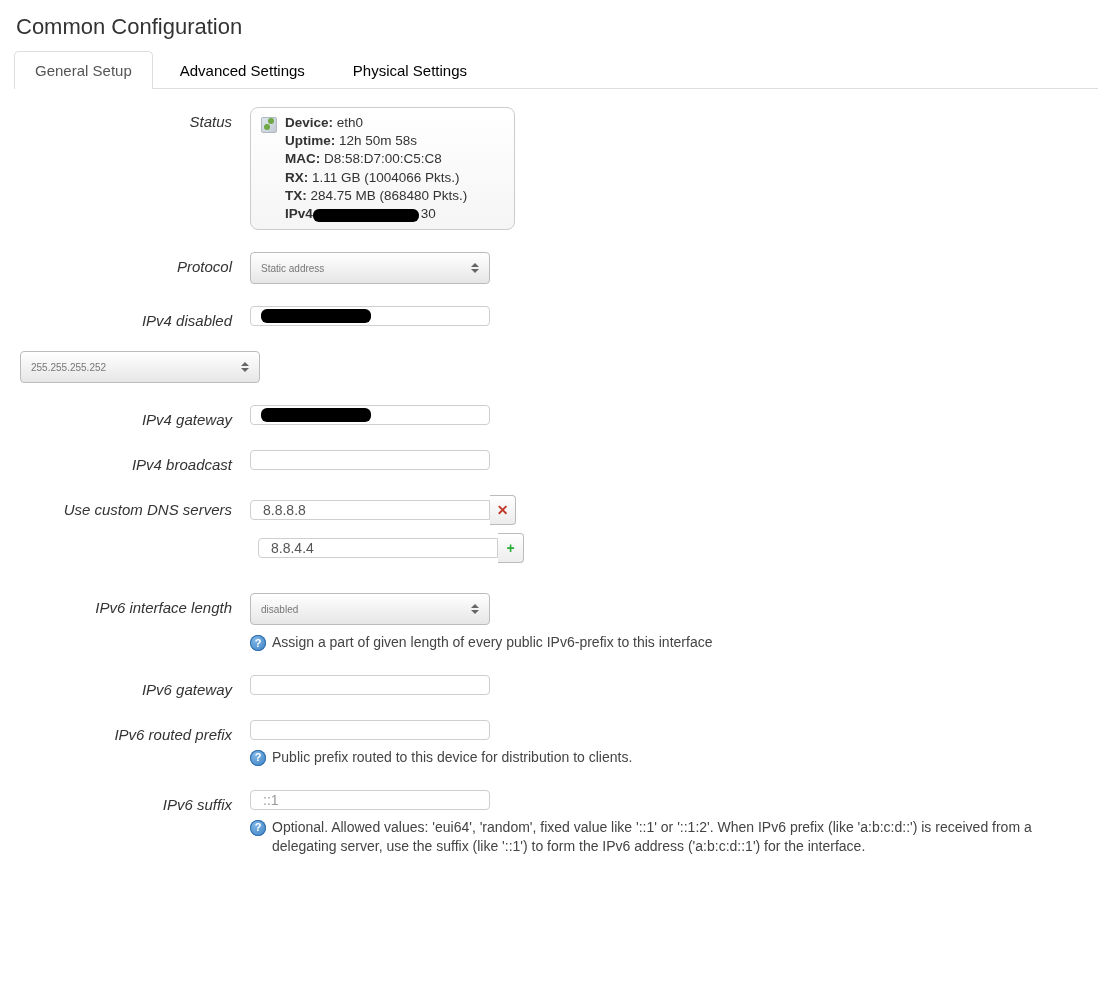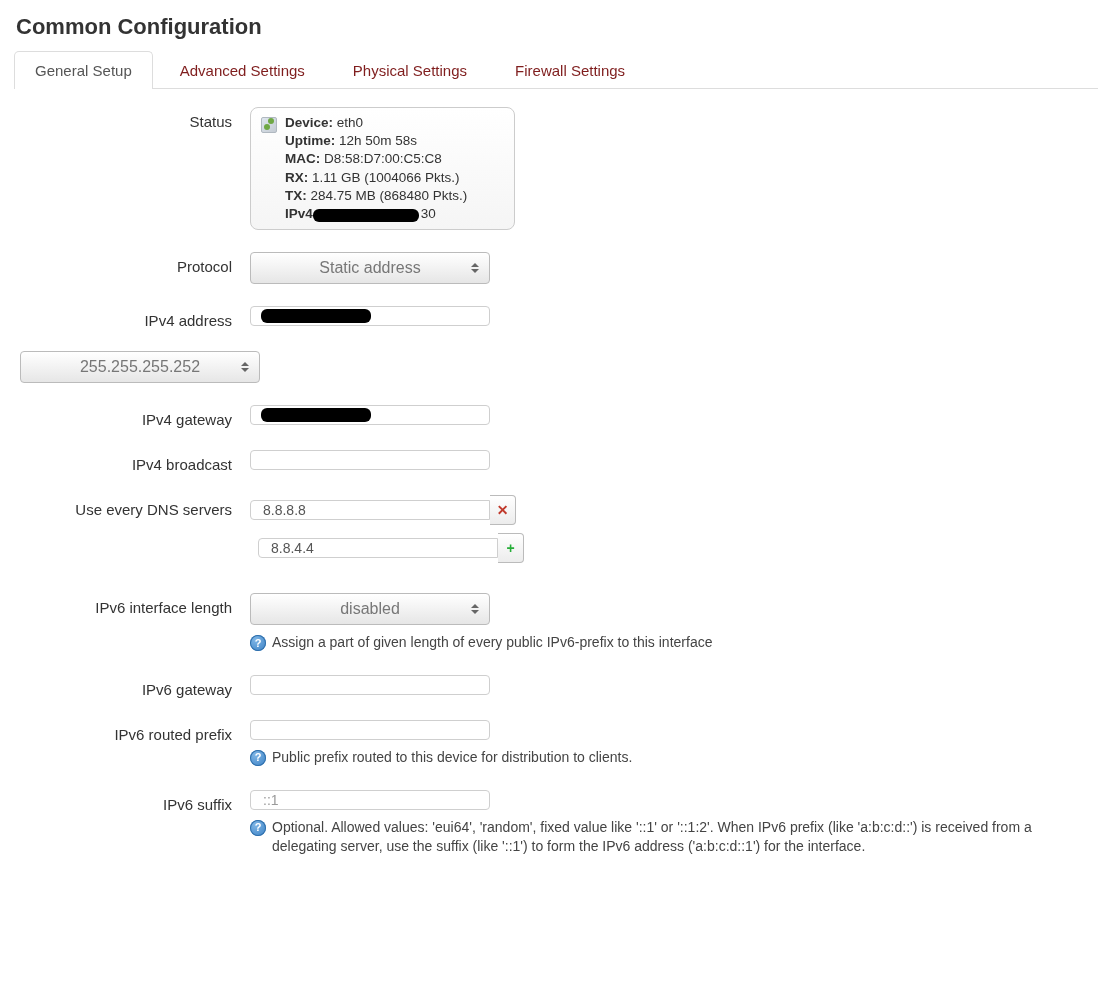--- a/index.html
+++ b/index.html
@@ -6,33 +6,33 @@
   body {
     margin: 0;
     padding: 10px 14px;
     font-family: -apple-system, BlinkMacSystemFont, "Segoe UI", Helvetica, Arial, sans-serif;
     color: #333;
     background: #fff;
     font-size: 14px;
   }
   h2.page-title {
     font-size: 22px;
-    font-weight: 700;
+    font-weight: 400;
     margin: 4px 0 10px 2px;
     color: #333;
   }
   .tabs {
     display: flex;
     border-bottom: 1px solid #ddd;
     position: relative;
   }
   .tab {
     padding: 10px 20px;
     font-size: 15px;
-    color: #7f1d1d;
+    color: #000000;
     cursor: pointer;
     border: 1px solid transparent;
     border-bottom: none;
     position: relative;
     top: 1px;
     margin-right: 6px;
     border-radius: 5px 5px 0 0;
   }
   .tab.active {
     color: #555;
@@ -48,20 +48,21 @@
     margin-bottom: 22px;
   }
   .form-label {
     width: 230px;
     text-align: right;
     padding-right: 18px;
     padding-top: 6px;
     color: #333;
     font-size: 15px;
     flex: none;
+    font-style: italic;
   }
   .form-field { flex: 1; }
   .status-box {
     border: 1px solid #ccc;
     border-radius: 8px;
     padding: 6px 10px;
     width: 265px;
     background: linear-gradient(#ffffff, #f5f5f5);
     display: flex;
     gap: 8px;
@@ -90,24 +91,23 @@
   .select-like {
     width: 240px;
     height: 32px;
     border: 1px solid #bbb;
     border-radius: 4px;
     background: linear-gradient(#ffffff, #e6e6e6);
     display: flex;
     align-items: center;
     padding: 0 10px;
     color: #777;
-    font-size: 16px;
+    font-size: 10px;
     position: relative;
     cursor: pointer;
-    justify-content: center;
   }
   .select-caret {
     position: absolute;
     right: 10px;
     top: 50%;
     transform: translateY(-50%);
     display: flex;
     flex-direction: column;
     gap: 2px;
   }
@@ -184,21 +184,20 @@
 </style>
 </head>
 <body>
 
 <h2 class="page-title">Common Configuration</h2>
 
 <div class="tabs">
   <div class="tab active">General Setup</div>
   <div class="tab">Advanced Settings</div>
   <div class="tab">Physical Settings</div>
-  <div class="tab">Firewall Settings</div>
 </div>
 
 <div class="tab-content">
 
   <div class="form-row">
     <div class="form-label">Status</div>
     <div class="form-field">
       <div class="status-box">
         <span class="status-icon"></span>
         <div>
@@ -220,21 +219,21 @@
         <span>Static address</span>
         <span class="select-caret">
             <span class="up"></span>
             <span class="down"></span>
           </span>
       </div>
     </div>
   </div>
 
   <div class="form-row">
-    <div class="form-label">IPv4 address</div>
+    <div class="form-label">IPv4 disabled</div>
     <div class="form-field">
       <div class="text-input">
         <span class="redacted" style="width:110px;height:14px;"></span>
       </div>
     </div>
   </div>
 
   <div class="form-row">
     <div class="form-field">
       <div class="select-like">
@@ -259,21 +258,21 @@
   <div class="form-row">
     <div class="form-label">IPv4 broadcast</div>
     <div class="form-field">
       <div class="text-input">
         <input type="text" value="" style="">
       </div>
     </div>
   </div>
 
   <div class="form-row">
-    <div class="form-label">Use every DNS servers</div>
+    <div class="form-label">Use custom DNS servers</div>
     <div class="form-field">
       <div class="dns-row">
         <div class="text-input" style="border-top-right-radius:0;border-bottom-right-radius:0;">
           <input type="text" value="8.8.8.8" style="">
         </div>
         <div class="mini-btn remove" style="border-left:none;border-top-left-radius:0;border-bottom-left-radius:0;">
           <span>✕</span>
         </div>
       </div>
       <div class="dns-row">

